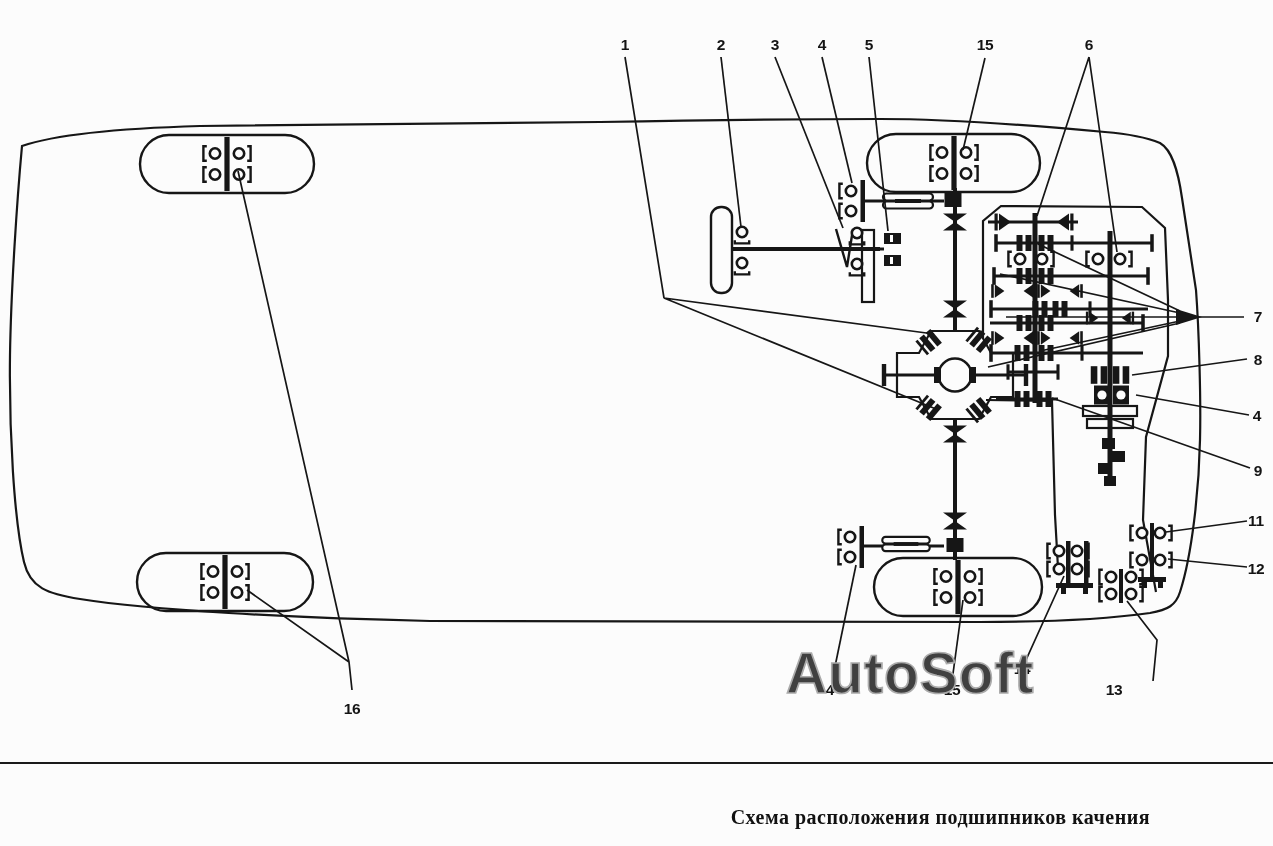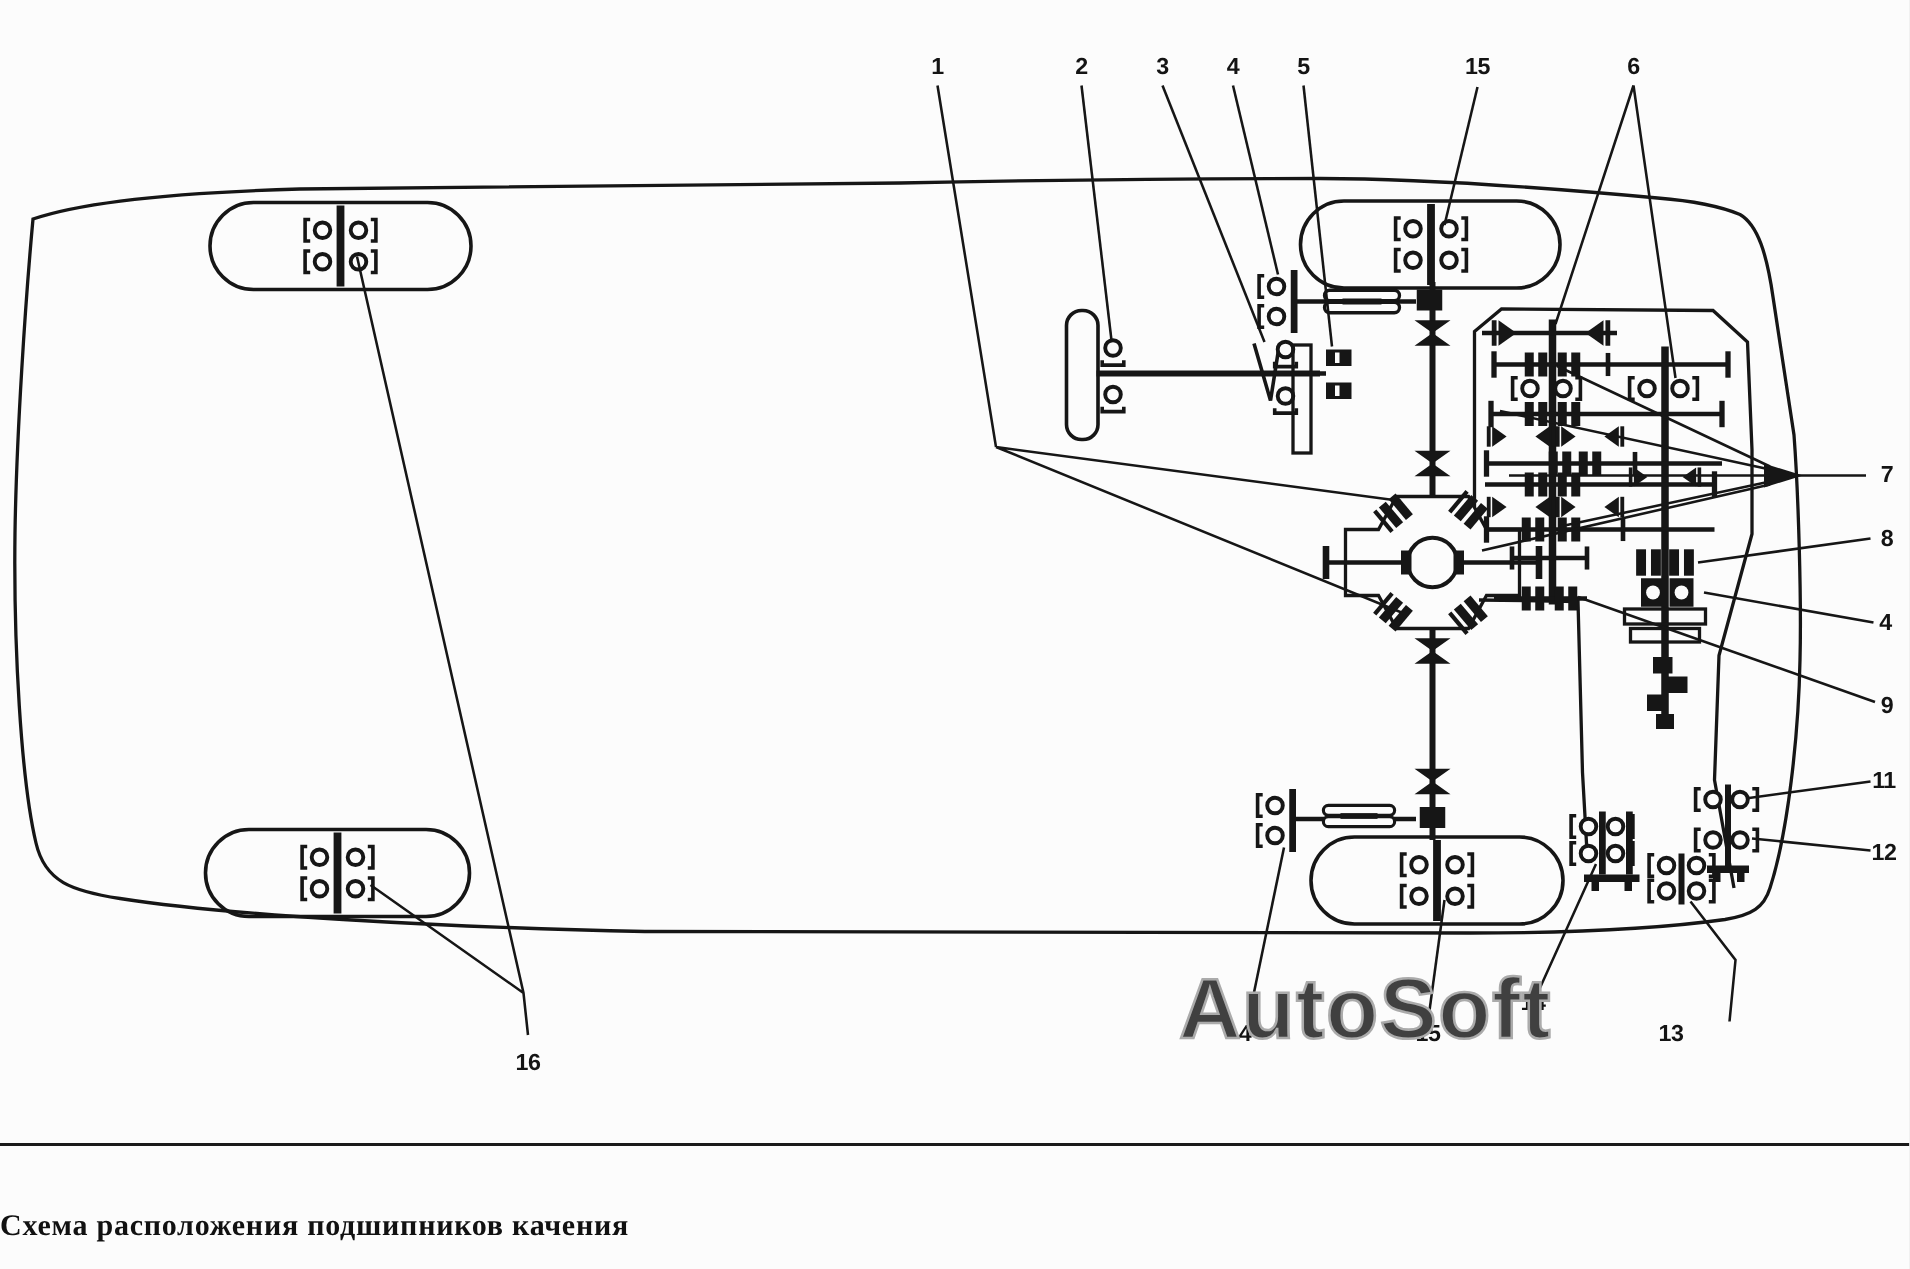--- a/index.html
+++ b/index.html
@@ -13,21 +13,21 @@
   .fl{fill:#161616;stroke:none;}
   .c1{fill:#fcfcfc;stroke:#161616;stroke-width:2.6;}
   .shaft{stroke:#161616;stroke-width:3;fill:none;}
   .shaft4{stroke:#161616;stroke-width:4;fill:none;}
   .callout{position:absolute;transform:translate(-50%,-50%);
            font:bold 15.5px "Liberation Sans",sans-serif;color:#141414;letter-spacing:-0.3px;}
   #watermark{position:absolute;left:786px;top:640px;width:290px;height:76px;
              font:bold 57px "Liberation Sans",sans-serif;letter-spacing:1px;
              color:#404040;-webkit-text-stroke:1.7px #ababab;user-select:none;}
   #footer-rule{position:absolute;left:0;top:762px;width:1273px;height:2px;background:#1a1a1a;}
-  #caption{position:absolute;left:0;top:806px;width:1150px;text-align:left;
+  #caption{position:absolute;left:0;top:806px;width:1150px;text-align:right;
            font:bold 20px "Liberation Serif",serif;color:#111;letter-spacing:0.5px;}
 </style>
 </head>
 <body>
 
 <div id="canvas">
 
 <svg width="1273" height="846" viewBox="0 0 1273 846">
   <defs>
     <g id="cbl">

